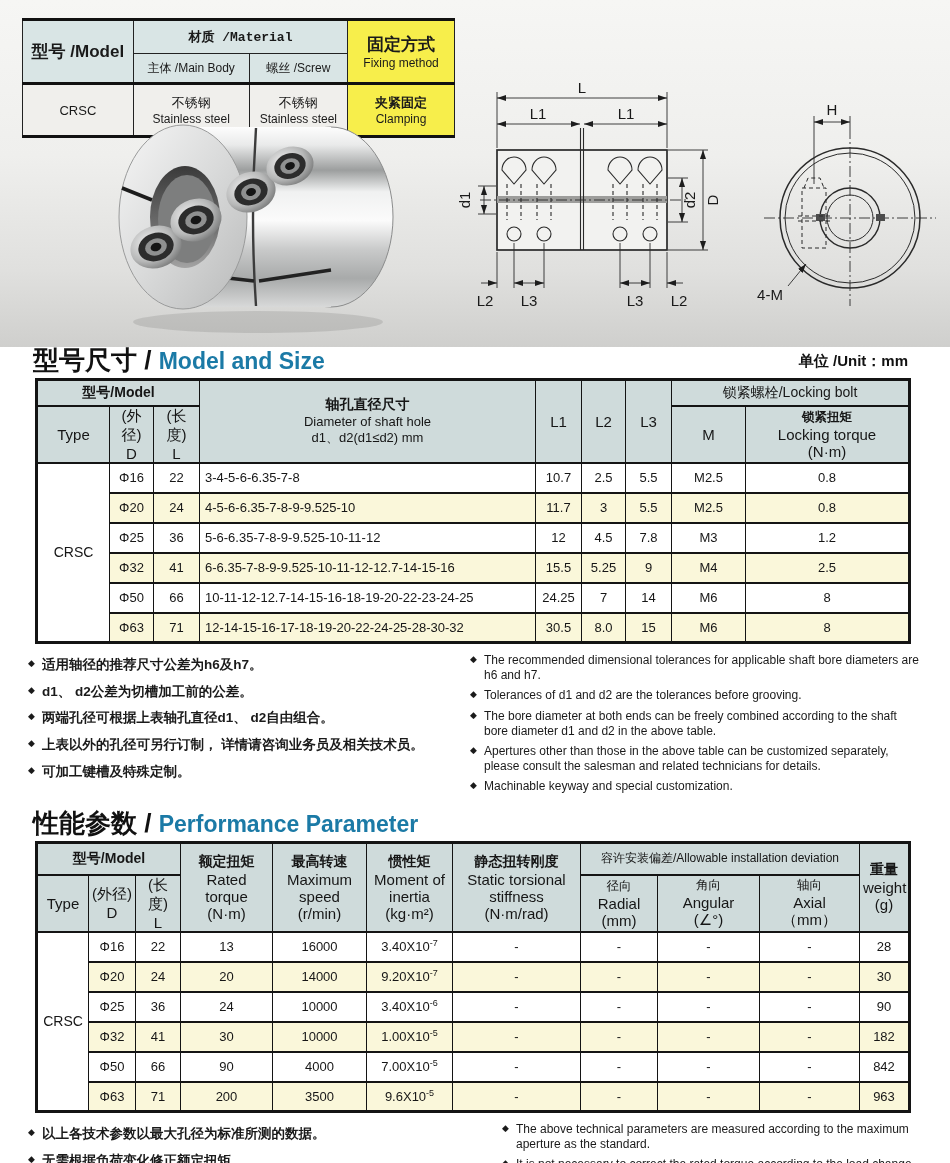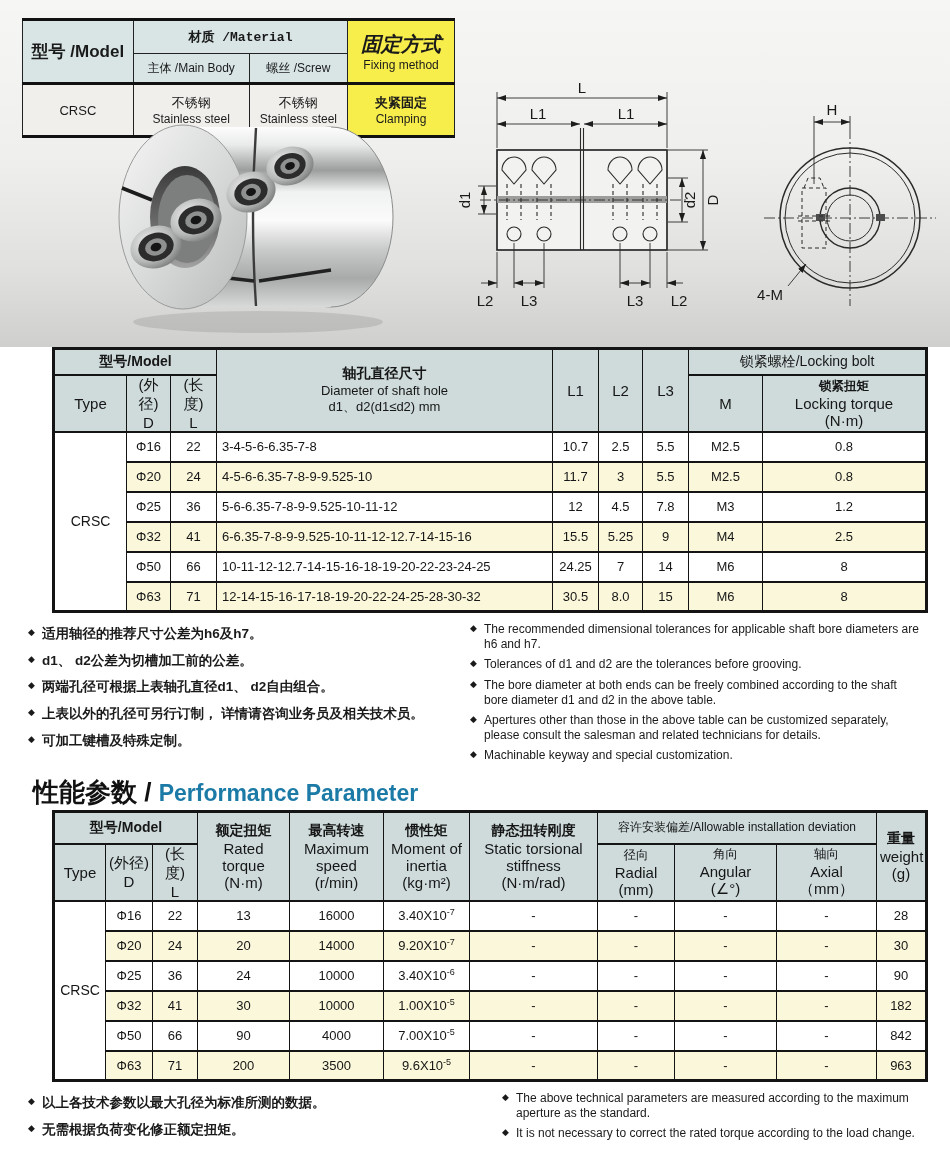--- a/index.html
+++ b/index.html
@@ -28,21 +28,21 @@
   .end-svg{position:absolute;left:748px;top:90px;}
   .dim-label{font-size:15px;fill:#1a1a1a;font-family:"Liberation Sans",sans-serif;}
 
   
   .sec-head{display:flex;align-items:flex-end;justify-content:space-between;margin:12px 42px 5px 33px;}
   .sec-title{font-size:26px;font-weight:bold;color:#111;line-height:1;}
   .sec-title .en{color:#1b7aa6;font-weight:600;font-size:23px;}
   .unit-note{font-size:15px;color:#111;font-weight:bold;padding-bottom:2px;}
 
   
-  .dtable{border-collapse:collapse;table-layout:fixed;width:873px;margin-left:52px;background:#fff;
+  .dtable{border-collapse:collapse;table-layout:fixed;width:873px;margin-left:35px;background:#fff;
           border:3px solid #141414;padding-left:8px;}
   .dtable th,.dtable td{border:1.5px solid #141414;border-top-width:2.2px;border-bottom-width:2.2px;
           text-align:center;vertical-align:middle;padding:0 3px;font-size:13px;color:#161616;}
   .dtable thead th{background:#cfdbdb;font-weight:normal;}
   .dtable .zh{font-size:14px;font-weight:bold;}
   .dtable .zh12{font-size:12.5px;font-weight:bold;}
   .dtable .en{font-size:13px;}
   .dtable .sm{font-size:15px;}
   .dtable .big{font-size:15px;}
   .dtable tbody tr{height:30px;}
@@ -69,21 +69,21 @@
 <div class="page">
 
   <div class="top-band">
 
     <table class="spec-table">
       <tbody>
           <tr class="hrow">
         <th rowspan="2" style="width:111px;" class="sp-zh-lg">型号 /Model</th>
         <th colspan="2" style="width:215px;height:30px;" class="sp-zh">材质 /Material</th>
         <th rowspan="2" style="width:107px;" class="yellow">
-          <div class="sp-zh-lg" style="font-size:20px;font-style:italic;">固定方式</div>
+          <div class="sp-zh-lg" style="font-size:17px;">固定方式</div>
           <div class="sp-sm">Fixing method</div>
         </th>
       </tr>
       <tr class="hrow">
         <th style="width:117px;height:26px;margin-top:48px;" class="sp-sm">主体 /Main Body</th>
         <th style="width:98px;" class="sp-sm">螺丝 /Screw</th>
       </tr>
       <tr>
         <td class="thick sp-data" style="height:48px;">CRSC</td>
         <td class="thick">
@@ -266,20 +266,26 @@
           <line x1="66" y1="32" x2="102" y2="32" marker-start="url(#ar2)" marker-end="url(#ar)"></line>
           <line x1="40" y1="196" x2="58" y2="174" marker-end="url(#ar)"></line>
         </g>
       </g>
       <text class="dim-label" x="84" y="25" text-anchor="middle">H</text>
       <text class="dim-label" x="22" y="210" text-anchor="middle">4-M</text>
     </svg>
   </div>
 
   <div style="margin-top:347px;"></div>
+  <div class="sec-head">
+    <div class="sec-title">
+      <span>型号尺寸 / </span><span class="en">Model and Size</span>
+    </div>
+    <div class="unit-note">单位 /Unit：mm</div>
+  </div>
 
   <table class="dtable">
     <colgroup>
       <col style="width:73px">
         <col style="width:44px">
         <col style="width:46px">
         <col style="width:336px">
       <col style="width:46px">
         <col style="width:44px">
         <col style="width:46px">

